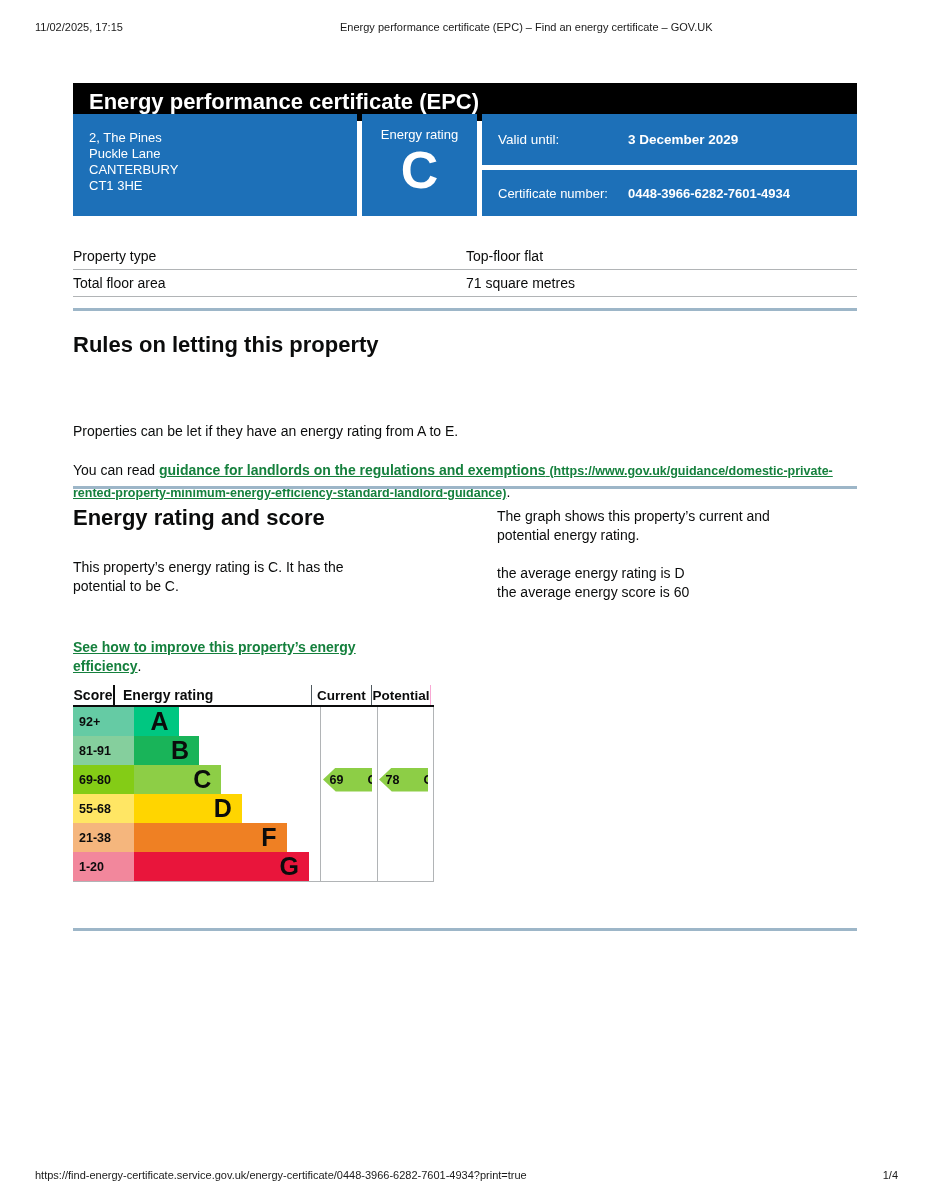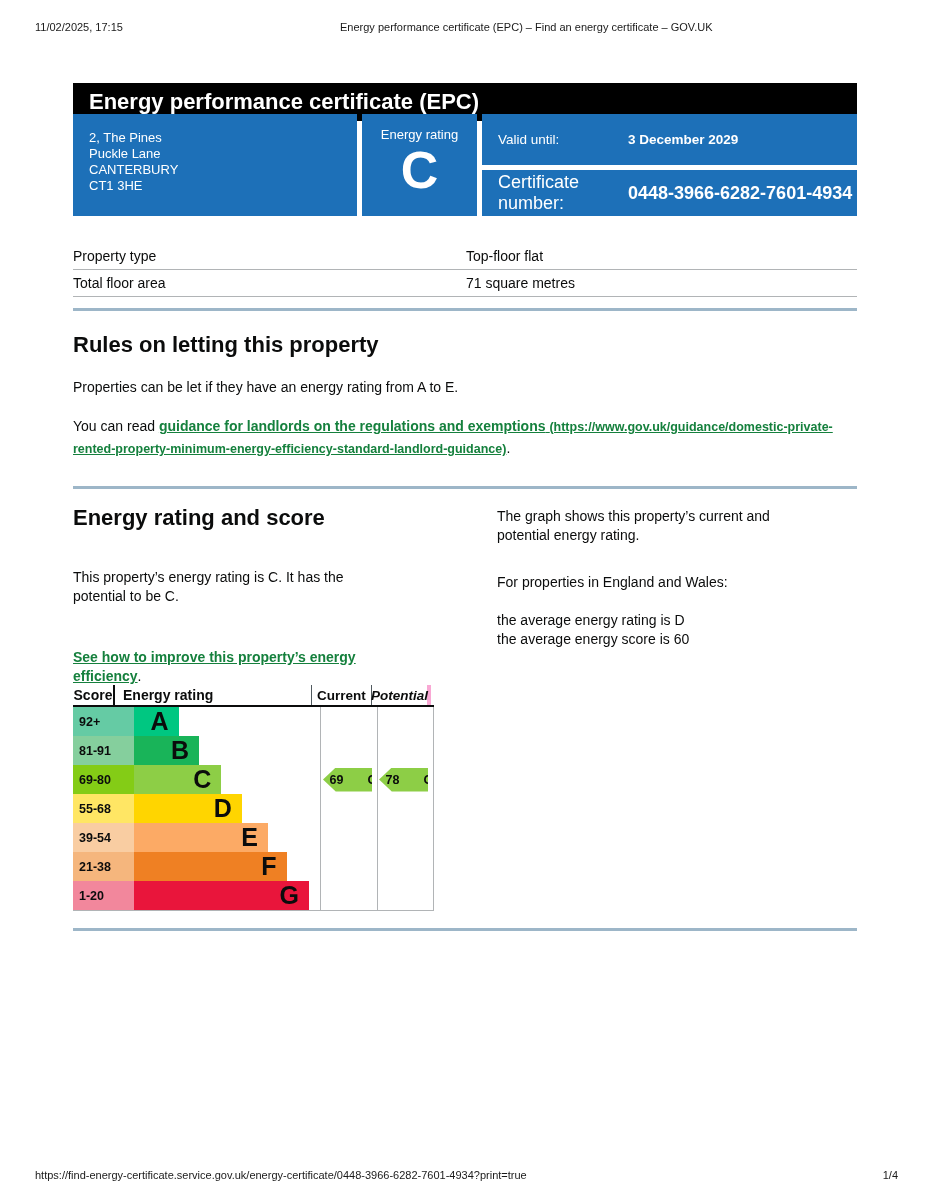--- a/index.html
+++ b/index.html
@@ -22,60 +22,60 @@
   }
 
   
   .summary { position:absolute; left:73px; top:114px; width:916px; height:102px; }
   .sum-box { position:absolute; background:#1d70b8; color:#ffffff; }
   .box-address { left:0; top:0; width:284px; height:102px; padding:16px 16px 0 16px; font-size:13px; line-height:16px; }
   .box-rating  { left:289px; top:0; width:115px; height:102px; text-align:center; }
   .box-rating .rating-label { margin-top:13px; font-size:13px; }
   .box-rating .rating-letter { font-size:52px; font-weight:bold; line-height:56px; margin-top:0px; }
   .box-valid   { left:409px; top:0; width:375px; height:51px; display:flex; align-items:center; padding-left:16px; font-size:13.5px; }
-  .box-cert    { left:409px; top:56px; width:375px; height:46px; display:flex; align-items:center; padding-left:16px; font-size:18px; }
+  .box-cert    { left:409px; top:56px; width:375px; height:46px; display:flex; align-items:center; padding-left:16px; font-size:13px; }
   .sum-label { width:130px; flex:0 0 130px; }
   .sum-value { font-weight:bold; }
 
   
   .prop-table { position:absolute; left:73px; top:243px; width:784px; }
   .prop-row { height:27px; display:flex; align-items:center; border-bottom:1px solid #b1b4b6; font-size:14px; }
   .prop-label { flex:0 0 393px; }
 
   .divider { position:absolute; left:73px; width:784px; height:3px; background:#9db6c8; }
   .d1 { top:308px; }
   .d2 { top:486px; }
   .d3 { top:928px; }
 
   h2.section-h { position:absolute; left:73px; font-size:22px; font-weight:bold; color:#0b0c0c; }
   .rules-h { top:332px; }
-  .body-p { font-size:14px; line-height:19px; color:#0b0c0c; }
+  .body-p { font-size:14px; line-height:19px; color:#0b0c0c;margin-top:44px; }
   .rules-p1 { position:absolute; left:73px; top:378px; width:784px; }
   .rules-p2 { position:absolute; left:73px; top:416px; width:770px; line-height:21px; }
   a.gov-link { color:#15803d; text-decoration:underline; cursor:pointer;font-weight:bold; }
   .link-url { font-size:12.5px; }
 
   .col-left  { position:absolute; left:73px;  top:505px; width:330px; }
   .col-right { position:absolute; left:497px; top:505px; width:362px; }
   .col-left h2 { font-size:22px; font-weight:bold; }
-  .left-p { margin-top:37px; }
+  .left-p { margin-top:27px; }
   .improve { margin-top:42px; }
   .right-p1 { margin-top:2px; }
   .right-p2 { margin-top:29px; }
   .right-p3 { margin-top:28px; }
   .right-p4 { margin-top:19px; }
 
   
   .chart { position:absolute; left:73px; top:685px; width:361px; border-bottom:1px solid #b1b4b6; }
   .chart-header { display:flex; height:22px; border-bottom:2px solid #0b0c0c; font-weight:bold; font-size:14px; }
   .ch-cell { display:flex; align-items:center; }
   .ch-score { width:42px; justify-content:center; border-right:2px solid #0b0c0c; }
   .ch-rating { width:196px; padding-left:8px; }
   .ch-current, .ch-potential { width:60px; justify-content:center; border-left:1px solid #505a5f; font-size:13.5px; }
-  .ch-potential { border-right:4px solid #f9a8d4;font-style:italic; }
+  .ch-potential { border-right:1px solid #f9a8d4; }
   .band-row { display:flex; height:29px; }
   .score-cell { width:64px; display:flex; align-items:center; padding-left:6px; font-weight:bold; font-size:12.5px; }
   .bar-track { width:196px; }
   .band-bar { height:100%; display:flex; align-items:center; justify-content:flex-end; padding-right:10px; font-weight:bold; font-size:25px; }
   .cur-cell, .pot-cell { width:60px; border-left:1px solid #b1b4b6; position:relative; }
   .pot-cell { border-right:1px solid #b1b4b6; }
   .arrow {
     position:absolute; right:5px; top:50%; transform:translateY(-50%);
     width:49px; height:24px;
     clip-path:polygon(0 50%, 26% 0, 100% 0, 100% 100%, 26% 100%);
@@ -145,21 +145,20 @@
     <div class="body-p improve">
       <a class="gov-link"><span>See how to improve this property’s energy</span><br><span>efficiency</span></a><span>.</span>
     </div>
   </div>
 
   <div class="col-right">
     <div class="body-p right-p1">
       <div>The graph shows this property’s current and</div>
       <div>potential energy rating.</div>
     </div>
-    <div class="body-p right-p3">For properties in England and Wales:</div>
     <div class="body-p right-p4">
       <div>the average energy rating is D</div>
       <div>the average energy score is 60</div>
     </div>
   </div>
 
   <div class="chart">
     <div class="chart-header">
       <div class="ch-cell ch-score">Score</div>
       <div class="ch-cell ch-rating">Energy rating</div>
@@ -203,28 +202,20 @@
     </div>
     <div class="band-row">
       <div class="score-cell" style="background: rgb(255, 230, 100);">55-68</div>
       <div class="bar-track">
           <div class="band-bar" style="background: rgb(255, 213, 0); width: 58%;">D</div>
         </div>
       <div class="cur-cell"></div>
         <div class="pot-cell"></div>
     </div>
     <div class="band-row">
-      <div class="score-cell" style="background: rgb(249, 205, 162);">39-54</div>
-      <div class="bar-track">
-          <div class="band-bar" style="background: rgb(252, 170, 101); width: 72%;">E</div>
-        </div>
-      <div class="cur-cell"></div>
-        <div class="pot-cell"></div>
-    </div>
-    <div class="band-row">
       <div class="score-cell" style="background: rgb(245, 182, 125);">21-38</div>
       <div class="bar-track">
           <div class="band-bar" style="background: rgb(239, 128, 35); width: 82%;">F</div>
         </div>
       <div class="cur-cell"></div>
         <div class="pot-cell"></div>
     </div>
     <div class="band-row">
       <div class="score-cell" style="background: rgb(242, 135, 156);">1-20</div>
       <div class="bar-track">

